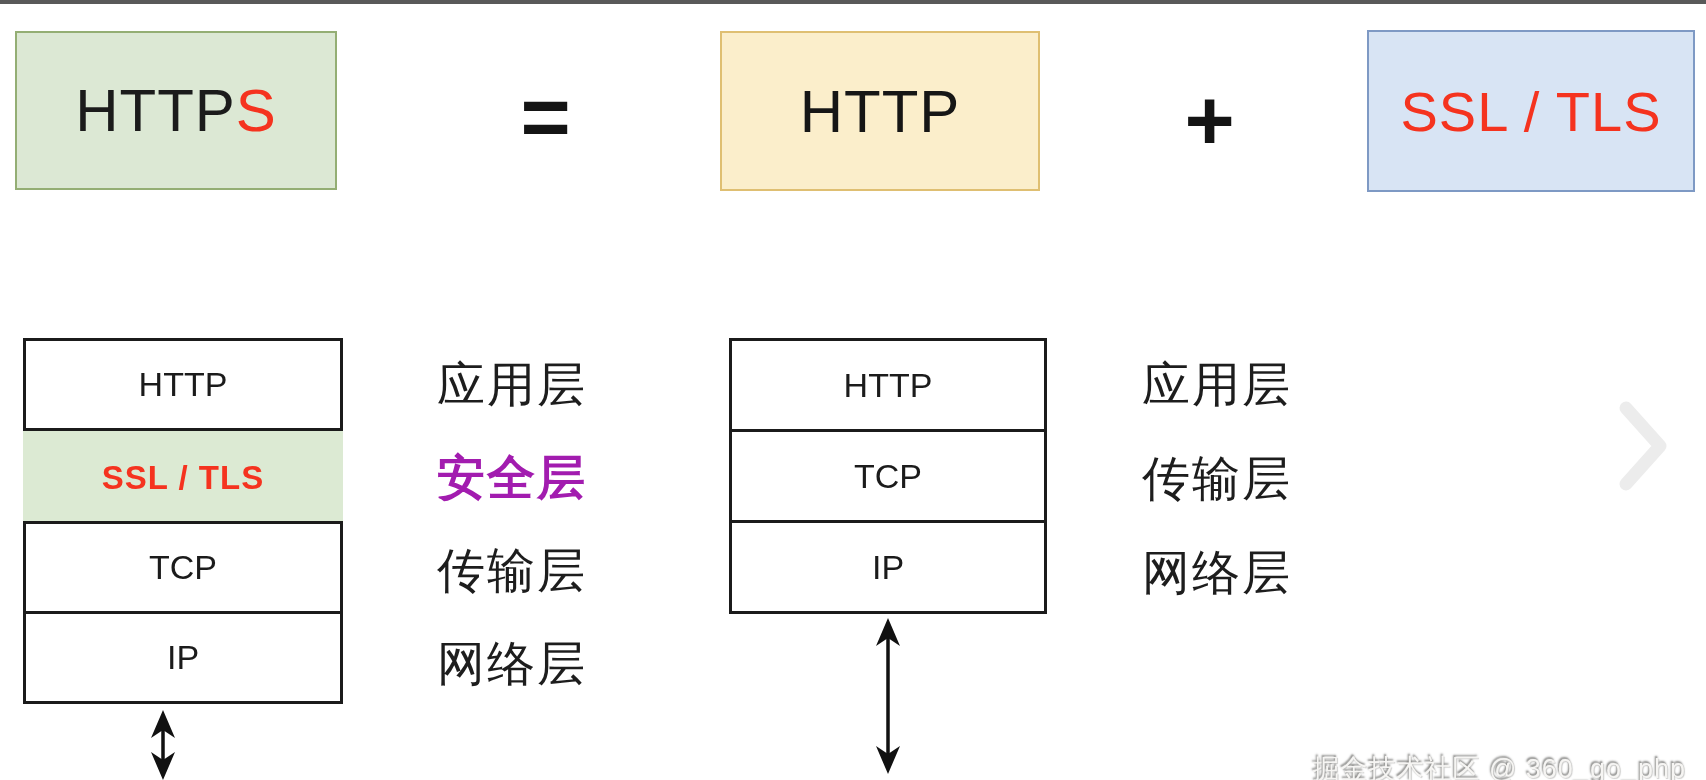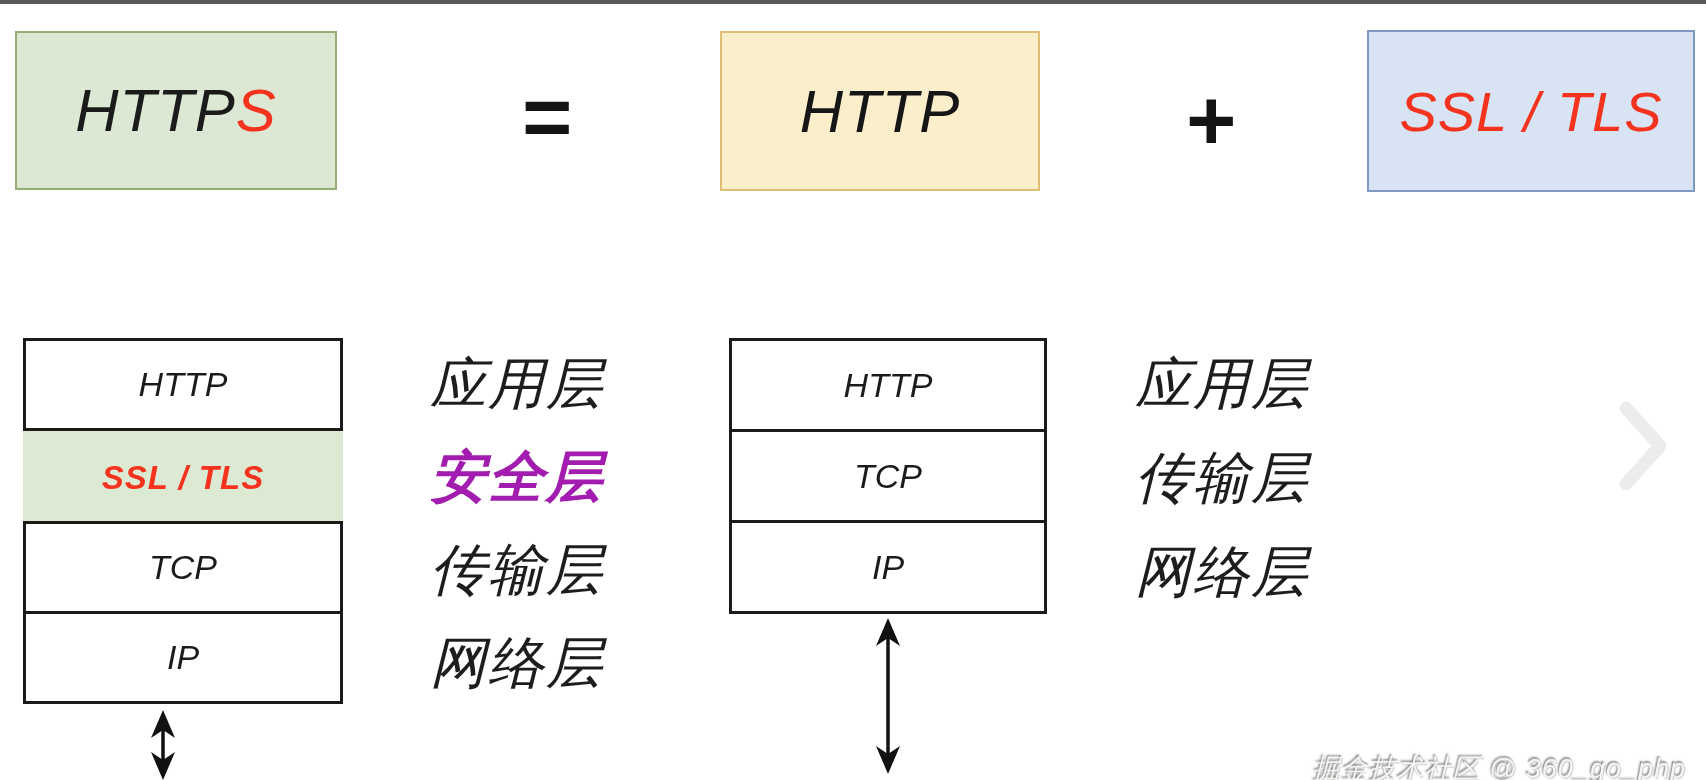--- a/index.html
+++ b/index.html
@@ -2,21 +2,21 @@
 <html><head>
 <meta charset="utf-8">
 <style>
   html,body{margin:0;padding:0;}
   body{
     width:1706px;height:780px;position:relative;overflow:hidden;
     background:#ffffff;
     font-family:"Liberation Sans","DejaVu Sans",sans-serif;
     color:#1b1b1b;
   }
-  .abs{position:absolute;font-style:italic;}
+  .abs{position:absolute;}
   
   #top-bar{left:0;top:0;width:1706px;height:4px;background:#595959;}
 
   
   .eq-box{
     display:flex;align-items:center;justify-content:center;
     box-sizing:border-box;
     font-size:60px;
     letter-spacing:1px;
   }
@@ -52,21 +52,21 @@
     color:#f5331f;font-weight:bold;font-size:33px;letter-spacing:1px;
   }
   #http-stack{left:729px;top:338px;width:318px;}
   #http-stack .stack-row{height:94px;}
   #http-stack .row-1,#http-stack .row-2{margin-top:-3px;}
 
   
   .layer-col{display:flex;flex-direction:column;}
   .layer-label{
     display:flex;align-items:center;
-    font-size:56px;color:#1d1d1d;letter-spacing:2px;
+    font-size:48px;color:#1d1d1d;letter-spacing:2px;margin-left:7px;
   }
   #https-layers{left:430px;top:338px;}
   #https-layers .layer-label{height:93px;}
   #http-layers{left:1135px;top:338px;}
   #http-layers .layer-label{height:94px;}
   .layer-label.red{color:#a21caf;font-weight:bold;}
 
   
   .arrow-wrap{line-height:0;}
   #watermark{

